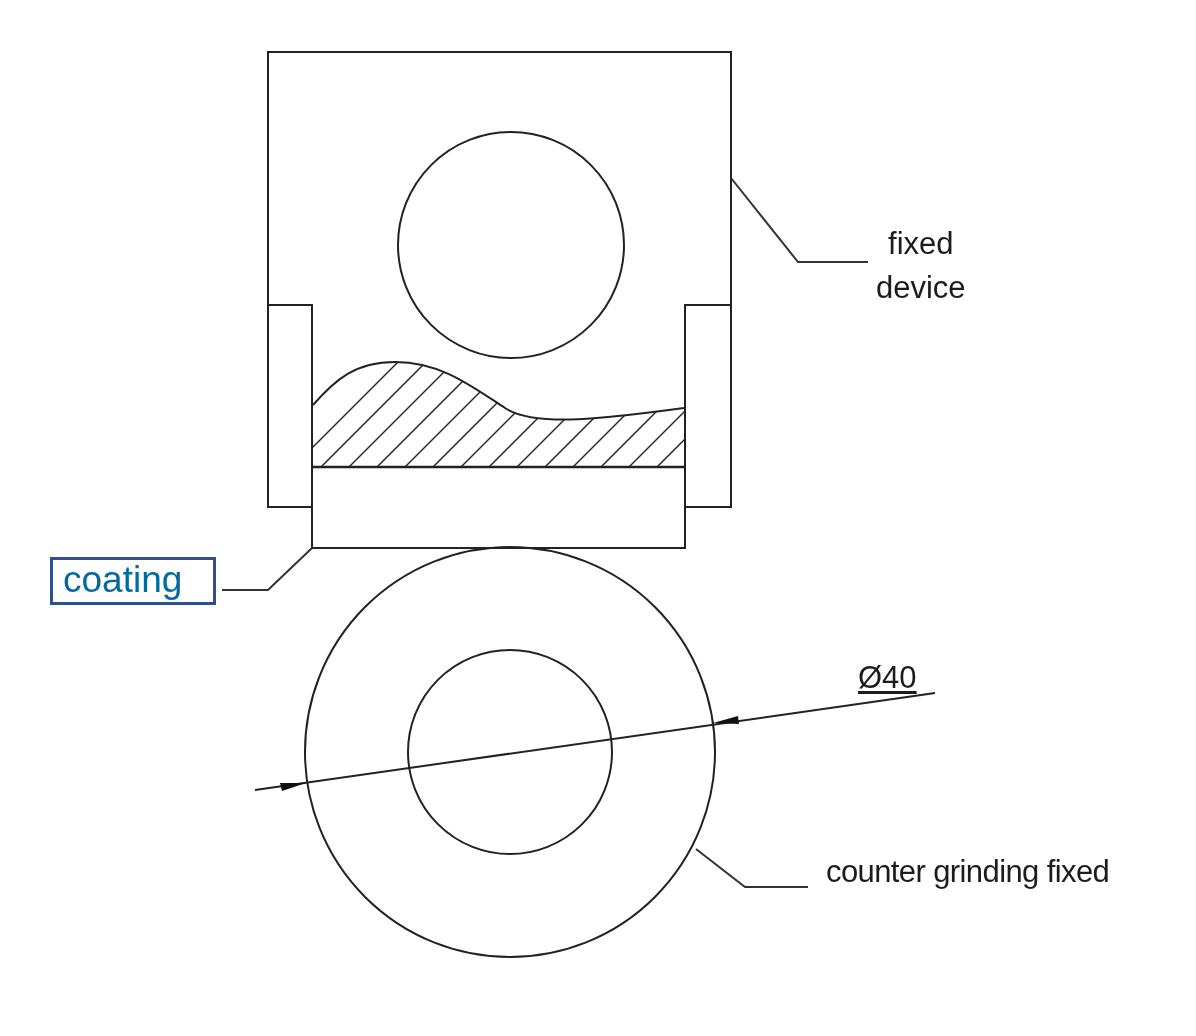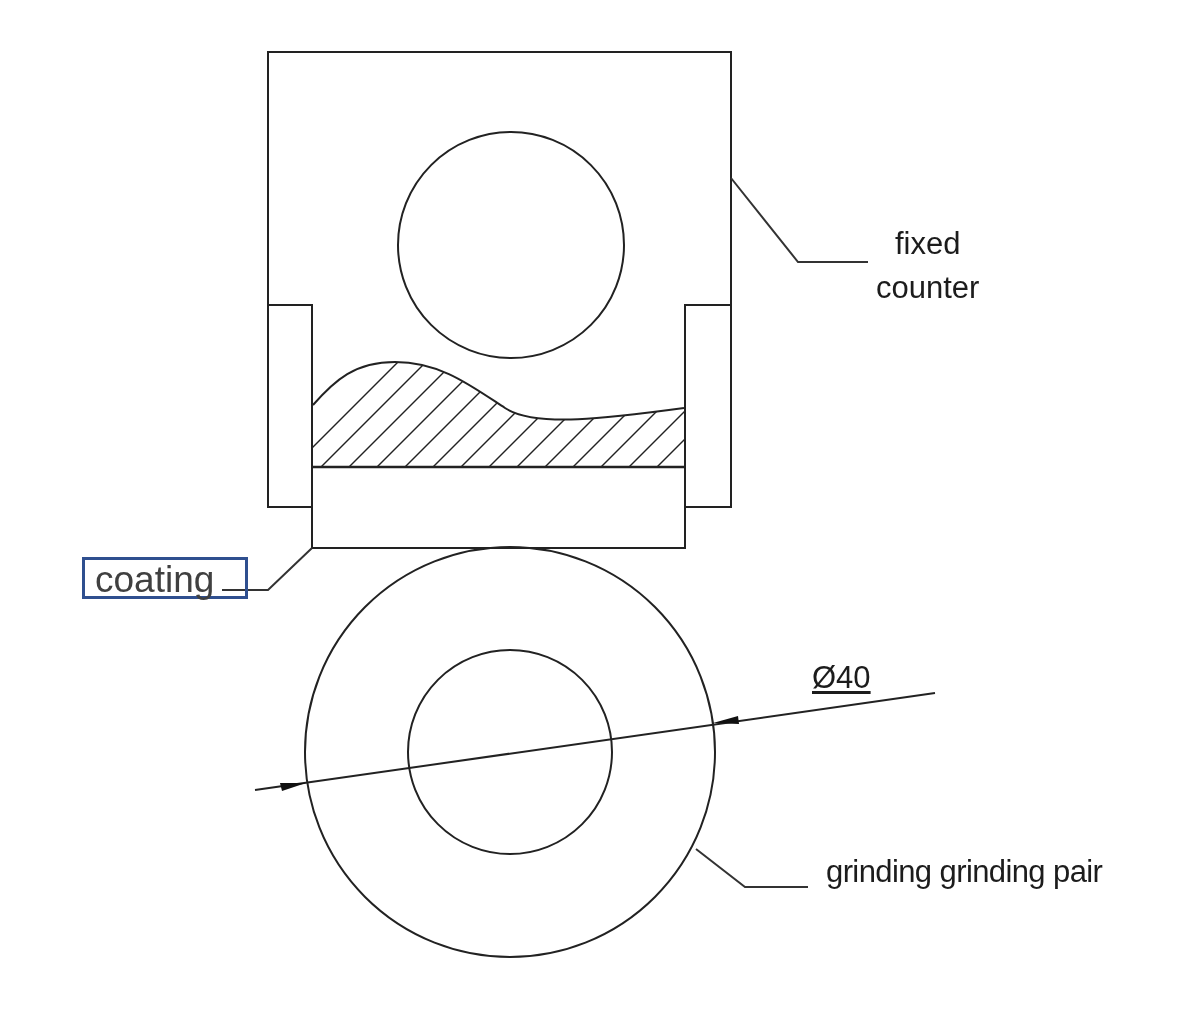--- a/index.html
+++ b/index.html
@@ -2,24 +2,24 @@
 <html><head>
   <meta charset="utf-8">
   <style>
     html, body { margin: 0; padding: 0; background: #ffffff; }
     body { width: 1196px; height: 1036px; position: relative; overflow: hidden;
            font-family: "Liberation Sans", sans-serif; }
     #drawing { position: absolute; left: 0; top: 0; }
     .lbl { position: absolute; color: #1c1c1c; font-family: "Liberation Sans", sans-serif; white-space: nowrap; }
     .lbl-fixed { left: 876px; top: 222px; font-size: 31px; line-height: 44px; text-align: center; }
     .lbl-counter { left: 826px; top: 854px; font-size: 31px; letter-spacing: -0.6px; }
-    .lbl-dim { left: 812px; top: 660px; font-size: 31px; text-decoration: underline; text-underline-offset: 3px; }
-    .lbl-coating { left: 50px; top: 557px; width: 166px; height: 42px; border: 3px solid #2f4f8f;
+    .lbl-dim { left: 858px; top: 660px; font-size: 31px; text-decoration: underline; text-underline-offset: 3px; }
+    .lbl-coating { left: 50px; top: 557px; width: 166px; height: 48px; border: 3px solid #2f4f8f;
                    font-size: 37px; line-height: 40px; text-align: left; padding-left: 10px;
-                   box-sizing: border-box; color: #404040; margin-left: 32px; }
+                   box-sizing: border-box; color: #0369a1; }
   </style>
 </head>
 <body>
 
 <svg id="drawing" width="1196" height="1036" viewBox="0 0 1196 1036" xmlns="http://www.w3.org/2000/svg">
   <defs>
     <clipPath id="hatchClip">
       <path d="M313,405 C335,380 355,362 395,362 C440,362 470,385 505,408 C535,428 610,418 684,408 L684,467 L313,467 Z"></path>
     </clipPath>
   </defs>
@@ -75,20 +75,20 @@
 
   <g fill="none" stroke="#333" stroke-width="2">
     <polyline points="731,178 798,262 868,262"></polyline>
     <polyline points="312,548 268,590 222,590"></polyline>
     <polyline points="696,849 745,887 808,887"></polyline>
   </g>
 </svg>
 
 <div class="lbl lbl-fixed">
   <div>fixed</div>
-  <div>counter</div>
+  <div>device</div>
 </div>
 
 <div class="lbl lbl-coating">coating</div>
 
 <div class="lbl lbl-dim">Ø40</div>
 
-<div class="lbl lbl-counter">grinding grinding pair</div>
+<div class="lbl lbl-counter">counter grinding fixed</div>
 
 </body></html>

